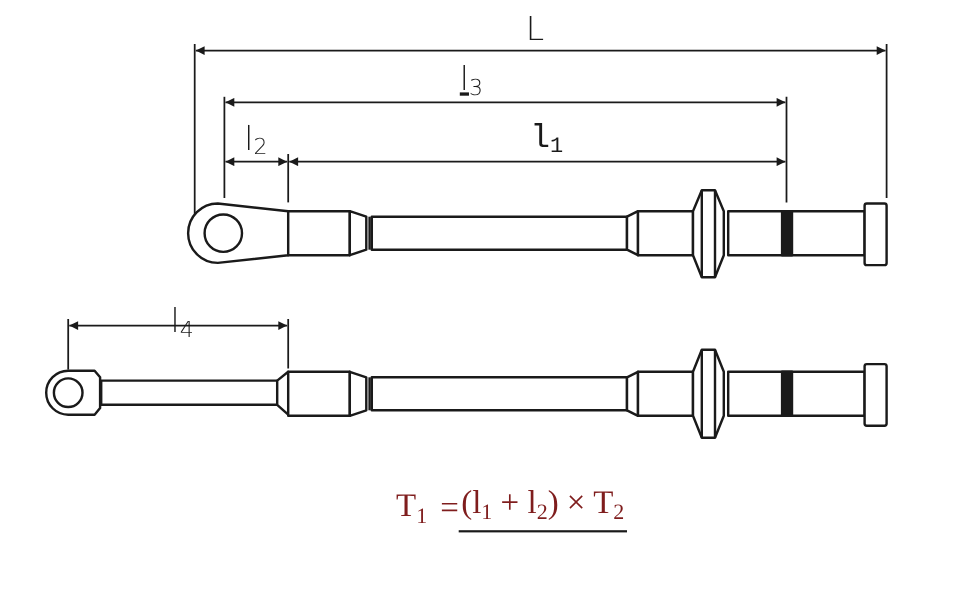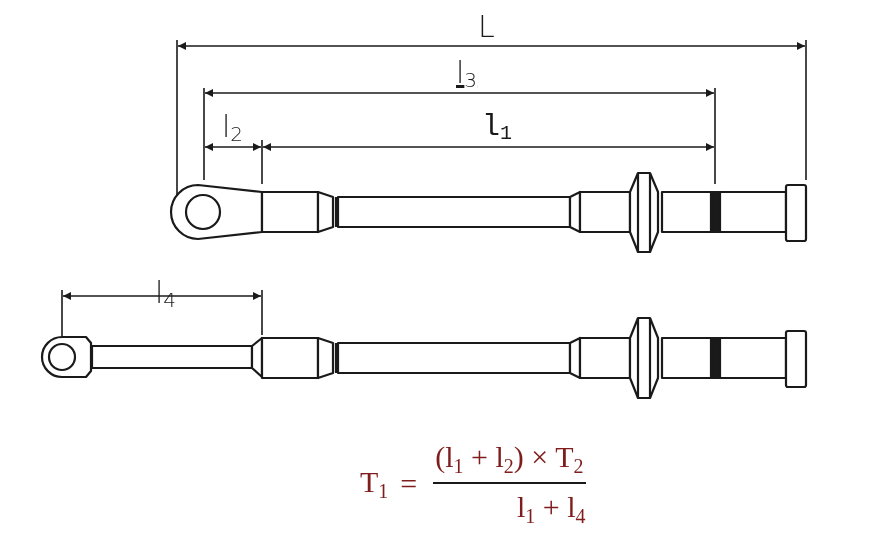--- a/index.html
+++ b/index.html
@@ -2,21 +2,21 @@
 <html><head>
 <meta charset="utf-8">
 <style>
   html, body { margin: 0; padding: 0; background: #ffffff; }
   body { width: 886px; height: 535px; position: relative; overflow: hidden; font-family: "DejaVu Sans", sans-serif; }
   svg.drawing { position: absolute; left: 0; top: 0; }
   .lbl { position: absolute; font-family: "DejaVu Sans", sans-serif; color: #1a1a1a; font-size: 30px; line-height: 1; font-weight: 300; }
   .lbl sub { font-size: 20px; vertical-align: -4px; }
   .formula { position: absolute; left: 360px; top: 440px; display: flex; align-items: center; color: #7f1d1d; font-family: Liberation Serif, serif; font-size: 30px; font-weight: 300; }
   .formula sub { font-size: 20px; vertical-align: -6px; }
-  .frac { display: inline-flex; flex-direction: column; align-items: flex-end; margin-left: 16px; }
+  .frac { display: inline-flex; flex-direction: column; align-items: flex-start; }
   .frac .num { padding: 0 2px 4px 2px; border-bottom: 2px solid #1a1a1a; }
   .frac .den { padding-top: 6px; }
 </style>
 </head>
 <body>
 
 <svg class="drawing" width="886" height="535" viewBox="0 0 886 535">
   <defs>
     <marker id="arr" viewBox="0 0 10 10" refX="10" refY="5" markerWidth="12" markerHeight="8" markerUnits="userSpaceOnUse" orient="auto-start-reverse">
       <path d="M0,0 L10,5 L0,10 z" fill="#1a1a1a"></path>
@@ -72,33 +72,32 @@
     <line x1="650" y1="318" x2="650" y2="398"></line>
     <rect x="662" y="338" width="124" height="40"></rect>
     <rect x="711" y="338" width="9" height="40" fill="#1a1a1a"></rect>
     <rect x="786" y="331" width="20" height="56" rx="2"></rect>
   </g>
 </svg>
 
 <div class="lbl" style="left:478px;top:12px;">
   <span>L</span>
 </div>
-<div class="lbl" style="left:456px;top:58px;text-decoration:underline;">
+<div class="lbl" style="left:418px;top:58px;text-decoration:underline;">
   <span>l</span><sub>3</sub>
 </div>
 <div class="lbl" style="left:222px;top:112px;">
   <span>l</span><sub>2</sub>
 </div>
 <div class="lbl" style="left:482px;top:112px;font-family:Liberation Mono, monospace;">
   <span>l</span><sub>1</sub>
 </div>
 <div class="lbl" style="left:155px;top:278px;">
   <span>l</span><sub>4</sub>
 </div>
 
 <div class="formula">
   <span><span>T</span><sub>1</sub></span>
   <span style="margin-left:12px;">=</span>
   <span class="frac">
     <span class="num"><span>(l</span><sub>1</sub><span> + l</span><sub>2</sub><span>) × T</span><sub>2</sub></span>
-    <span class="den"><span>l</span><sub>1</sub><span> + l</span><sub>4</sub></span>
   </span>
 </div>
 
 </body></html>

